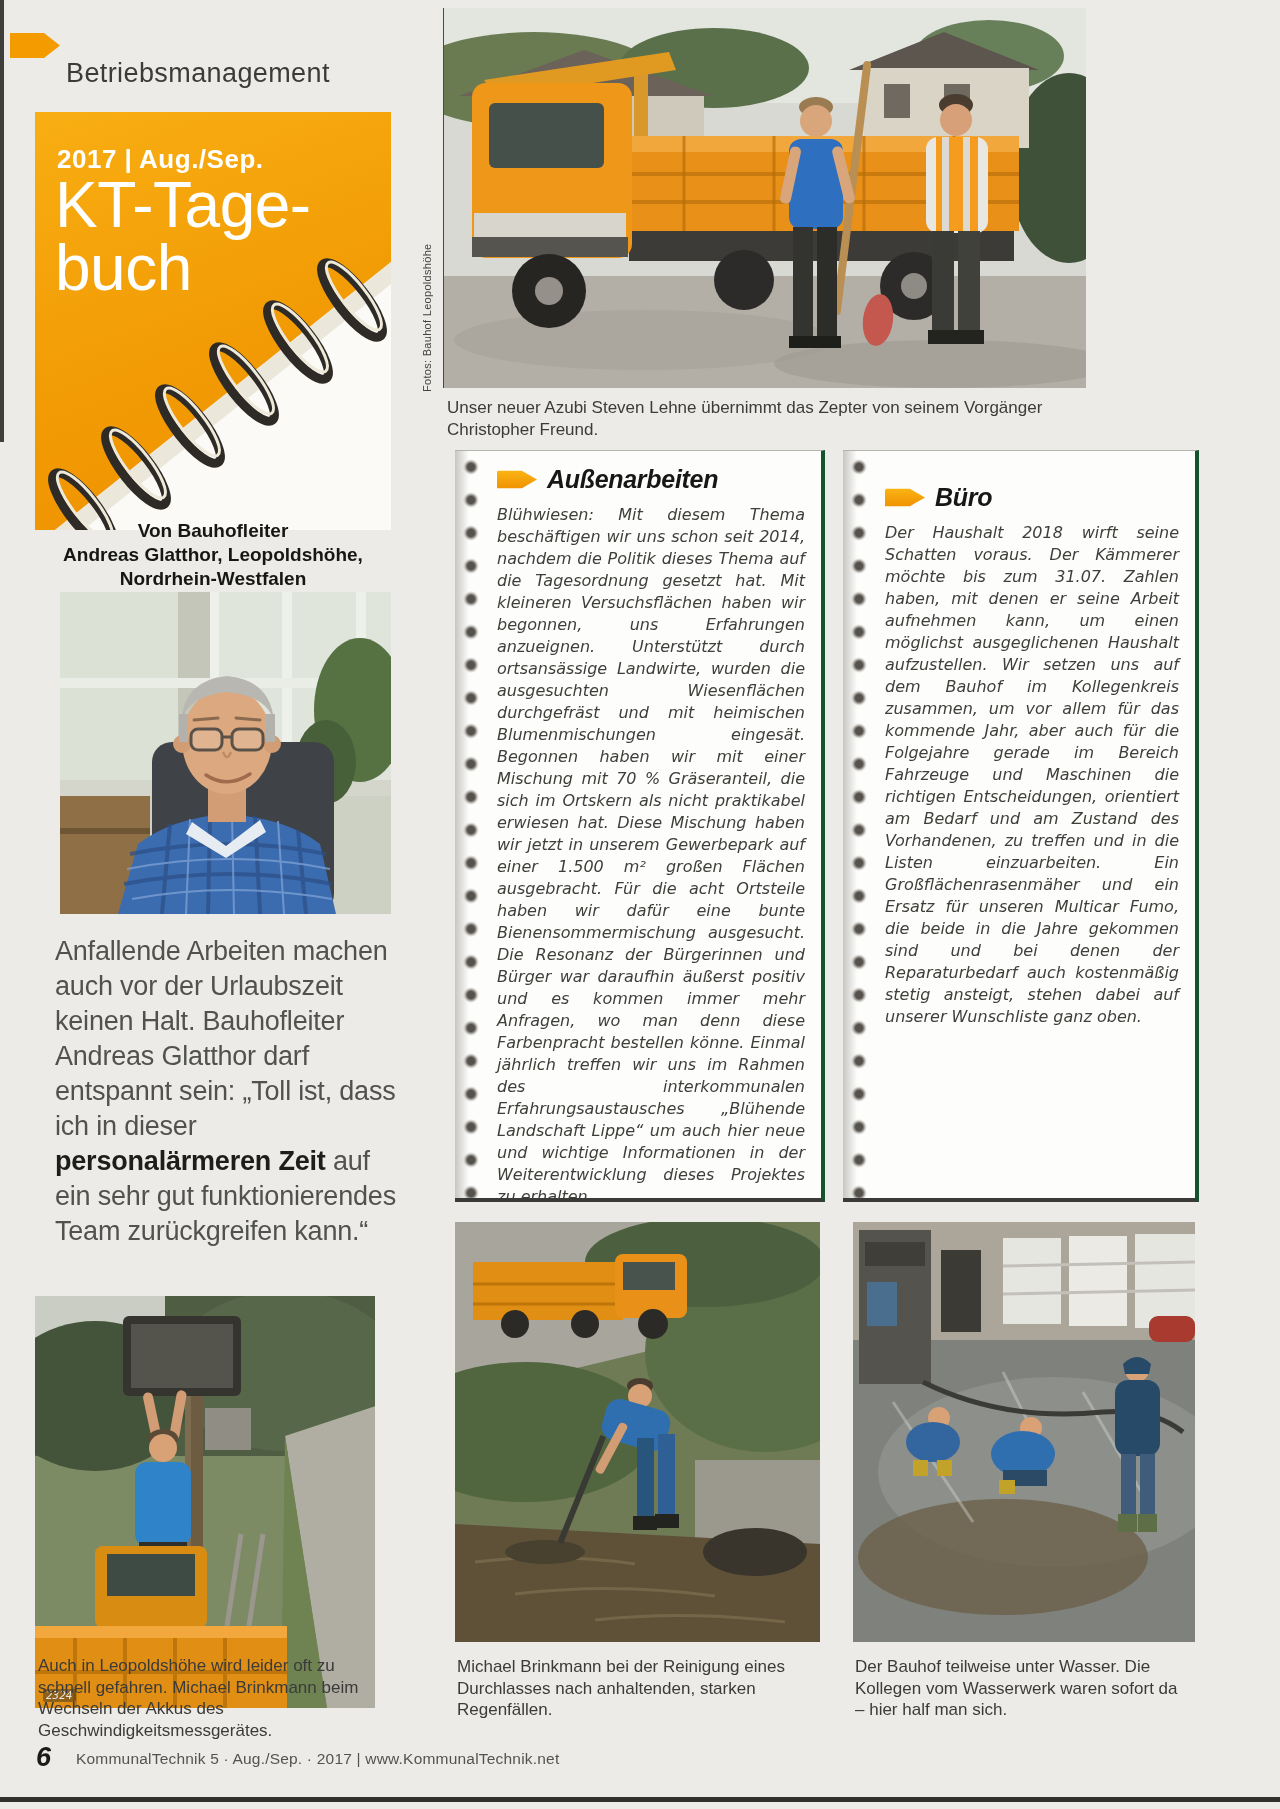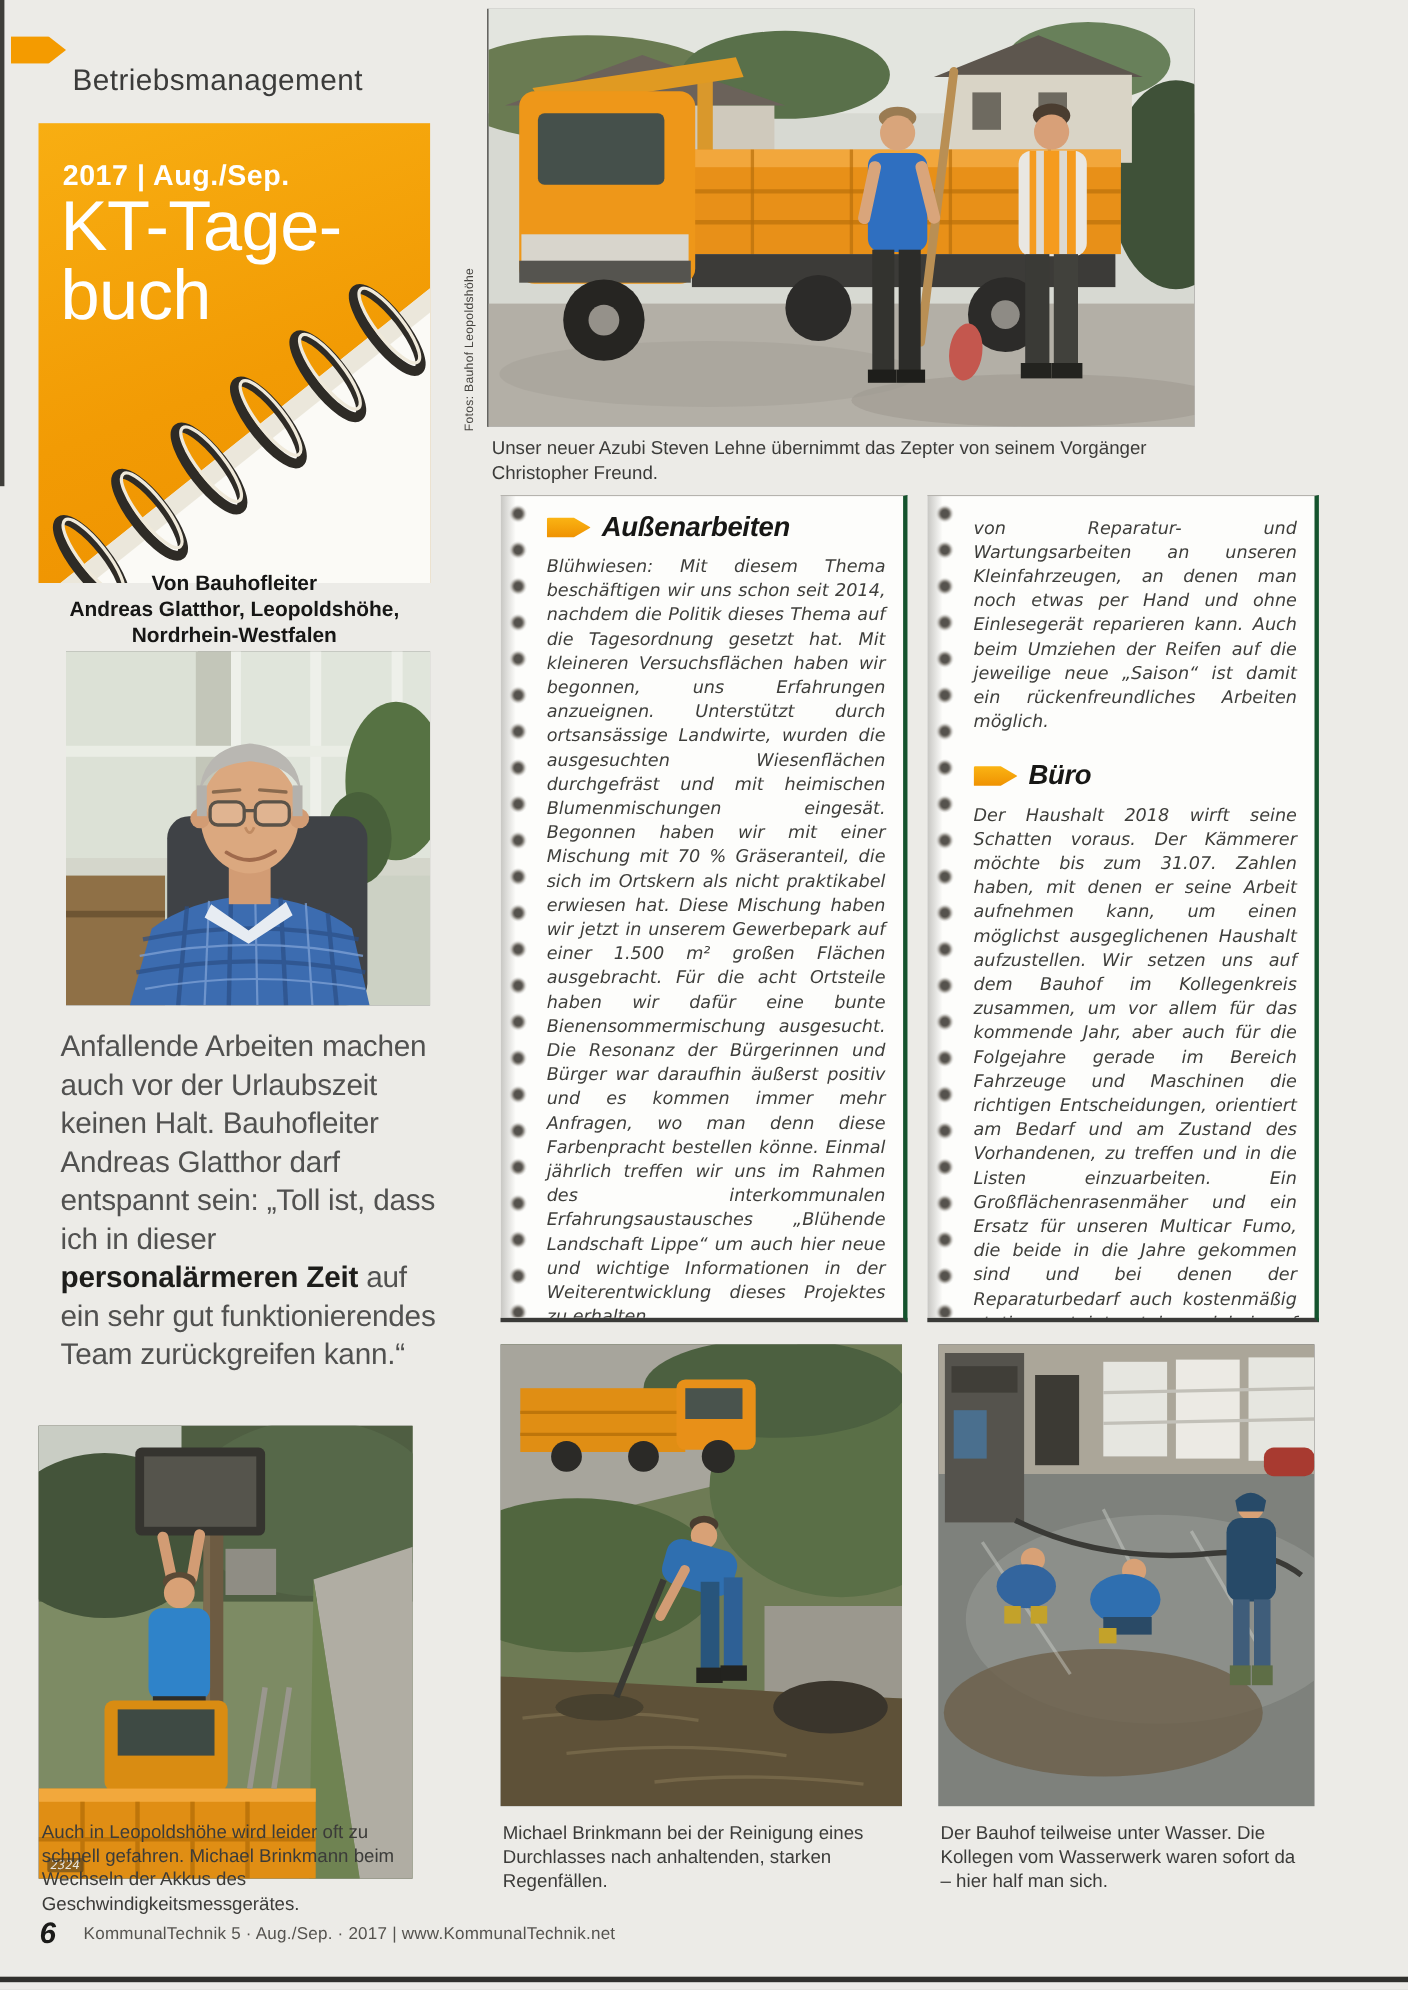--- a/index.html
+++ b/index.html
@@ -264,21 +264,20 @@
       </div>
       <p class="diary-para">Blühwiesen: Mit diesem Thema beschäftigen wir uns schon seit 2014, nachdem die Politik dieses Thema auf die Tagesordnung gesetzt hat. Mit kleineren Versuchsflächen haben wir begonnen, uns Erfahrungen anzueignen. Unterstützt durch ortsansässige Landwirte, wurden die ausgesuchten Wiesenflächen durchgefräst und mit heimischen Blumenmischungen eingesät. Begonnen haben wir mit einer Mischung mit 70 % Gräseranteil, die sich im Ortskern als nicht praktikabel erwiesen hat. Diese Mischung haben wir jetzt in unserem Gewerbepark auf einer 1.500 m² großen Flächen ausgebracht. Für die acht Ortsteile haben wir dafür eine bunte Bienensommermischung ausgesucht. Die Resonanz der Bürgerinnen und Bürger war daraufhin äußerst positiv und es kommen immer mehr Anfragen, wo man denn diese Farbenpracht bestellen könne. Einmal jährlich treffen wir uns im Rahmen des interkommunalen Erfahrungsaustausches „Blühende Landschaft Lippe“ um auch hier neue und wichtige Informationen in der Weiterentwicklung dieses Projektes zu erhalten.</p>
 
     </div>
   </div>
 
   <div class="abs note-col note-col-2">
     <div class="torn"></div>
     <div class="holes"></div>
     <div class="col-content">
-      <p class="diary-para" style="margin-top:10px;">von Reparatur- und Wartungsarbeiten an unseren Kleinfahrzeugen, an denen man noch etwas per Hand und ohne Einlesegerät reparieren kann. Auch beim Umziehen der Reifen auf die jeweilige neue „Saison“ ist damit ein rückenfreundliches Arbeiten möglich.</p>
       <div class="diary-heading">
         <span class="tag"></span>
         <span>Büro</span>
       </div>
       <p class="diary-para">Der Haushalt 2018 wirft seine Schatten voraus. Der Kämmerer möchte bis zum 31.07. Zahlen haben, mit denen er seine Arbeit aufnehmen kann, um einen möglichst ausgeglichenen Haushalt aufzustellen. Wir setzen uns auf dem Bauhof im Kollegenkreis zusammen, um vor allem für das kommende Jahr, aber auch für die Folgejahre gerade im Bereich Fahrzeuge und Maschinen die richtigen Entscheidungen, orientiert am Bedarf und am Zustand des Vorhandenen, zu treffen und in die Listen einzuarbeiten. Ein Großflächenrasenmäher und ein Ersatz für unseren Multicar Fumo, die beide in die Jahre gekommen sind und bei denen der Reparaturbedarf auch kostenmäßig stetig ansteigt, stehen dabei auf unserer Wunschliste ganz oben.</p>
 
     </div>
   </div>
 
   <div class="abs photo photo-bl">

